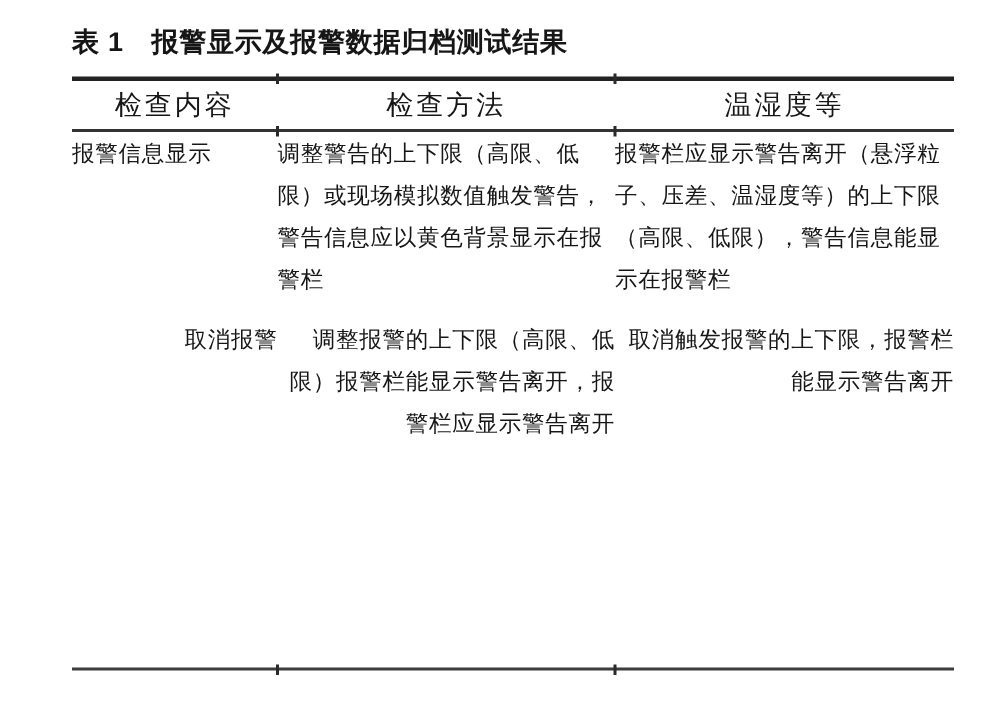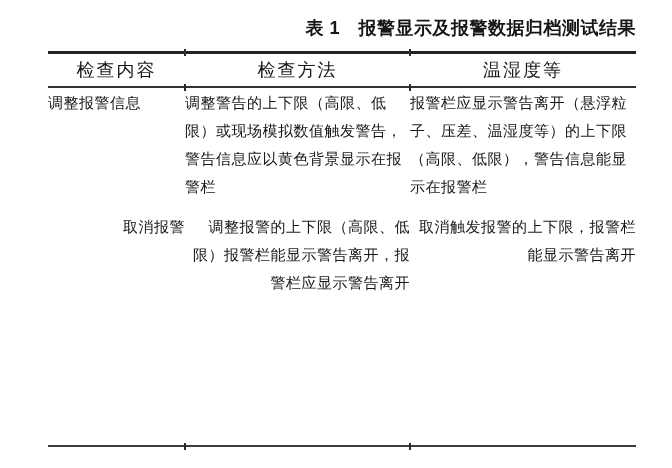--- a/index.html
+++ b/index.html
@@ -13,21 +13,21 @@
     background:var(--bg-color);
     font-family:"Liberation Serif","DejaVu Serif",serif;
     color:var(--text-color);
   }
   .page{
     position:relative;width:672px;height:468px;overflow:hidden;
     background:var(--bg-color);
   }
   .caption{
     position:absolute;left:48px;top:16px;width:588px;
-    text-align:right;
+    text-align:left;
     font-family:"Liberation Sans","DejaVu Sans",sans-serif;
     font-weight:bold;font-size:18px;line-height:24px;
     letter-spacing:0.5px;
     color:var(--text-color);
   }
   .rule{
     position:absolute;left:48px;width:588px;background:var(--rule-color);
   }
   .rule.top{top:51px;height:2.5px;}
   .rule.head{top:86px;height:2px;background:#333333;}
@@ -85,21 +85,21 @@
     </colgroup>
     <thead>
       <tr>
         <th>检查内容</th>
         <th>检查方法</th>
         <th>温湿度等</th>
       </tr>
     </thead>
     <tbody>
       <tr class="row1">
-        <td class="c-content">调整报警信息</td>
+        <td class="c-content">报警信息显示</td>
         <td class="c-method">调整警告的上下限（高限、低限）或现场模拟数值触发警告，警告信息应以黄色背景显示在报警栏</td>
         <td class="c-result">报警栏应显示警告离开（悬浮粒子、压差、温湿度等）的上下限（高限、低限），警告信息能显示在报警栏</td>
       </tr>
       <tr class="row2">
         <td class="c-content">取消报警</td>
         <td class="c-method">调整报警的上下限（高限、低限）报警栏能显示警告离开，报警栏应显示警告离开</td>
         <td class="c-result">取消触发报警的上下限，报警栏能显示警告离开</td>
       </tr>
     </tbody>
   </table>

